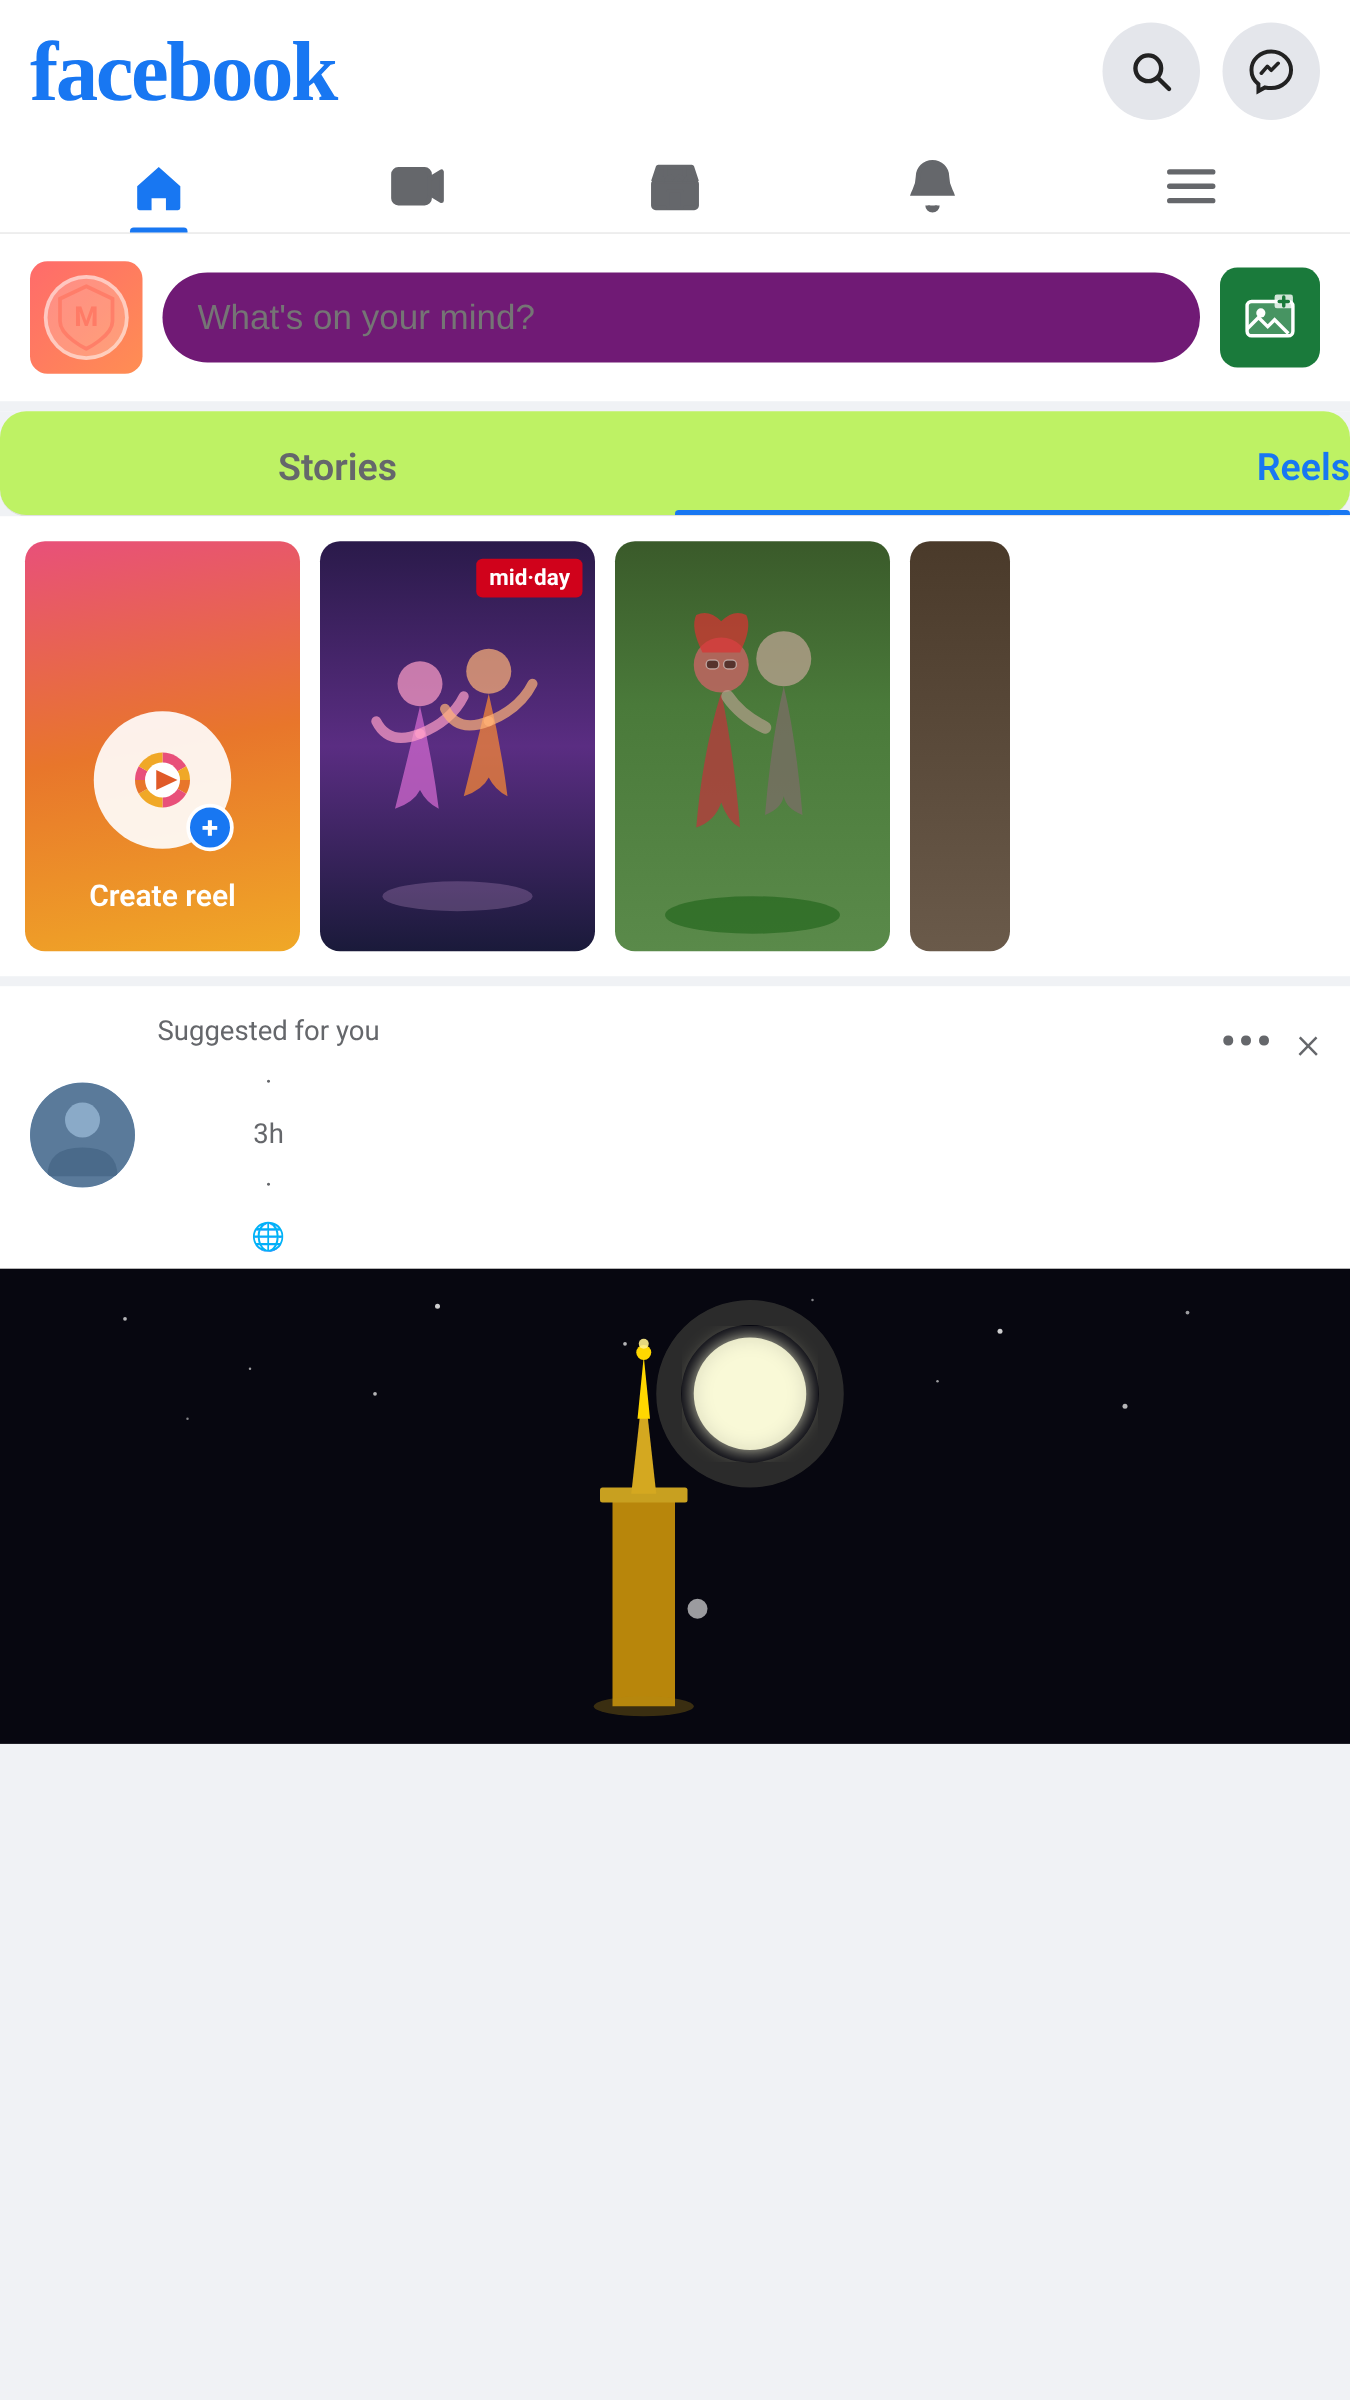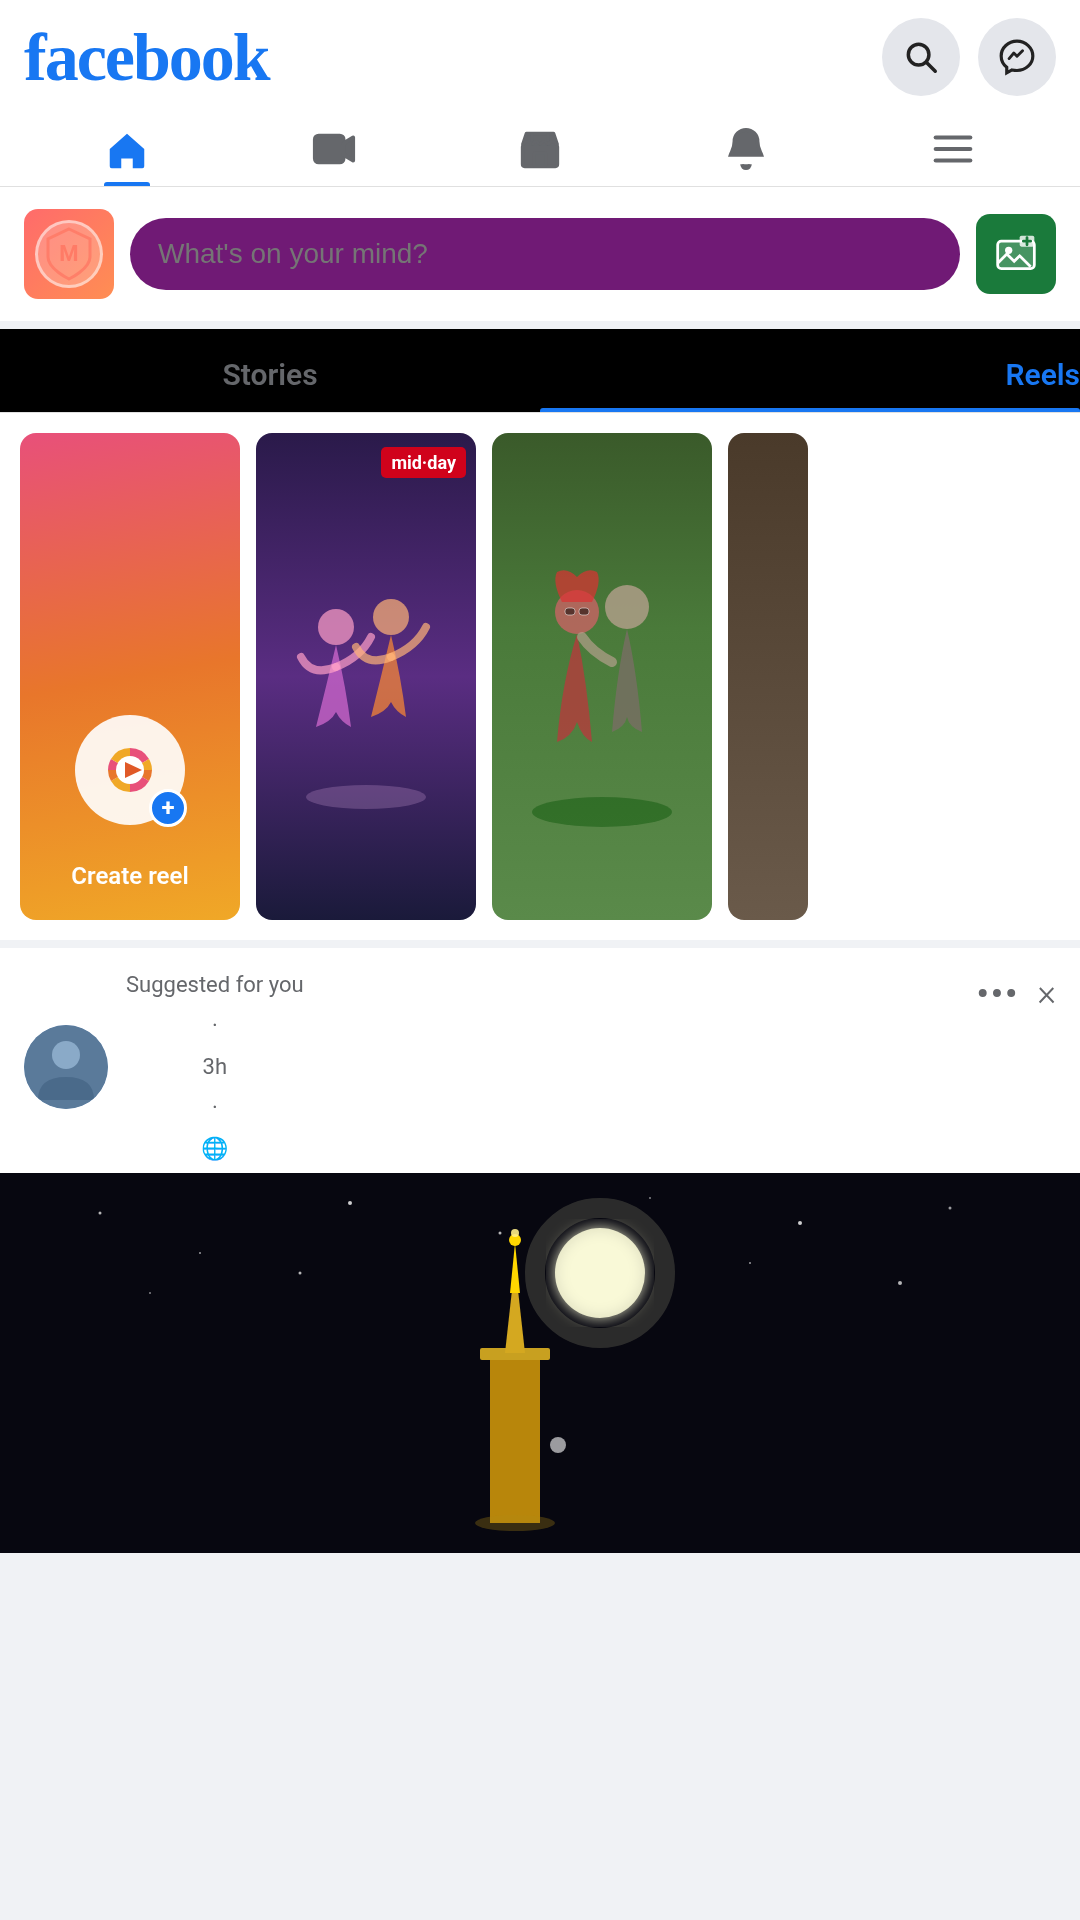--- a/index.html
+++ b/index.html
@@ -145,23 +145,24 @@
       cursor: pointer;
       flex-shrink: 0;
     }
     .compose-photo-btn svg {
       width: 44px;
       height: 44px;
     }
 
     
     .content-tabs {
-      background: #000000;
+      background: #bef264;
       display: flex;
       border-bottom: 1px solid #e0e0e0;
+      border-radius: 21px;
     }
     .content-tab {
       flex: 1;
       text-align: center;
       padding: 28px 0 20px 0;
       font-size: 30px;
       font-weight: 600;
       cursor: pointer;
       color: #65676b;
       position: relative;
@@ -185,21 +186,21 @@
     .reels-strip {
       background: #fff;
       padding: 20px 0 20px 20px;
       display: flex;
       gap: 16px;
       overflow-x: hidden;
       border-bottom: 8px solid #f0f2f5;
     }
     .reel-card {
       width: 220px;
-      height: 487px;
+      height: 328px;
       border-radius: 16px;
       overflow: hidden;
       flex-shrink: 0;
       position: relative;
       cursor: pointer;
     }
     .reel-create {
       background: linear-gradient(170deg, #e8507a, #e8762b, #f0a827);
       display: flex;
       flex-direction: column;
@@ -231,21 +232,21 @@
       align-items: center;
       justify-content: center;
       color: #fff;
       font-size: 24px;
       font-weight: bold;
     }
     .reel-label {
       color: #fff;
       font-size: 24px;
       font-weight: 600;
-      margin-top: 27px;
+      margin-top: 14px;
     }
     .reel-video {
       background: #222;
       position: relative;
     }
 
     
     .reel-bg-dance {
       background: linear-gradient(180deg, #2a1a4a 0%, #5a2d82 50%, #1a1a3a 100%);
       display: flex;

